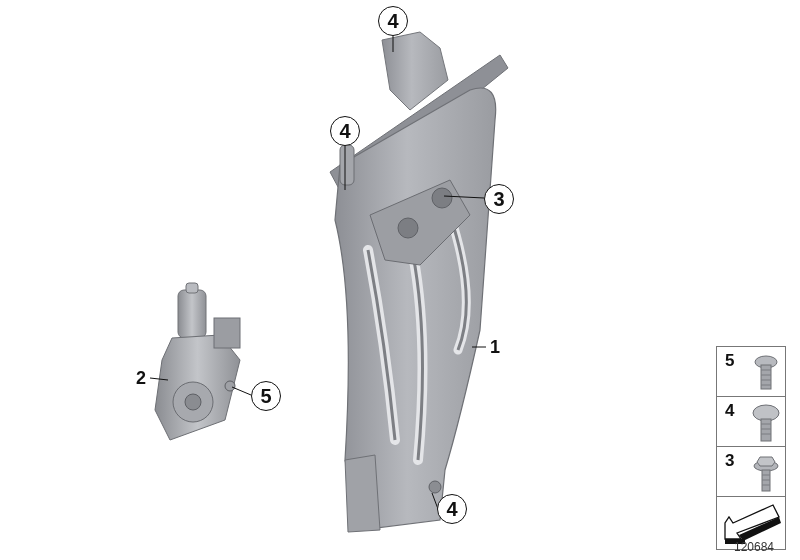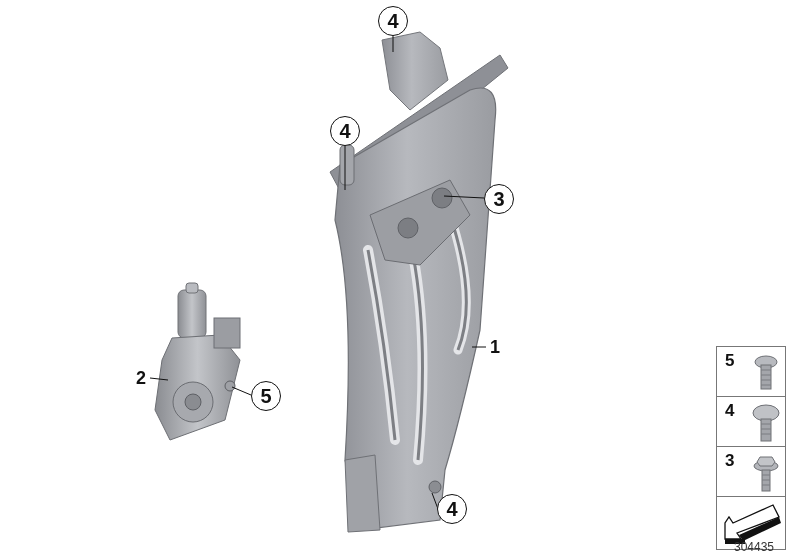--- a/index.html
+++ b/index.html
@@ -130,13 +130,13 @@
     </svg>
   </div>
   <div class="legend-cell">
     <svg class="legend-arrow" viewBox="0 0 62 44">
       <polygon points="4,22 4,38 20,38 16,32 58,16 52,4 12,22 8,16" fill="#ffffff" stroke="#111" stroke-width="1.3"></polygon>
       <polygon points="4,38 24,38 24,43 4,43" fill="#111"></polygon>
       <polygon points="18,34 58,16 60,22 22,40" fill="#111"></polygon>
     </svg>
   </div>
 </div>
-<div class="diagram-id">304435</div>
+<div class="diagram-id">120684</div>
 
 </body></html>

